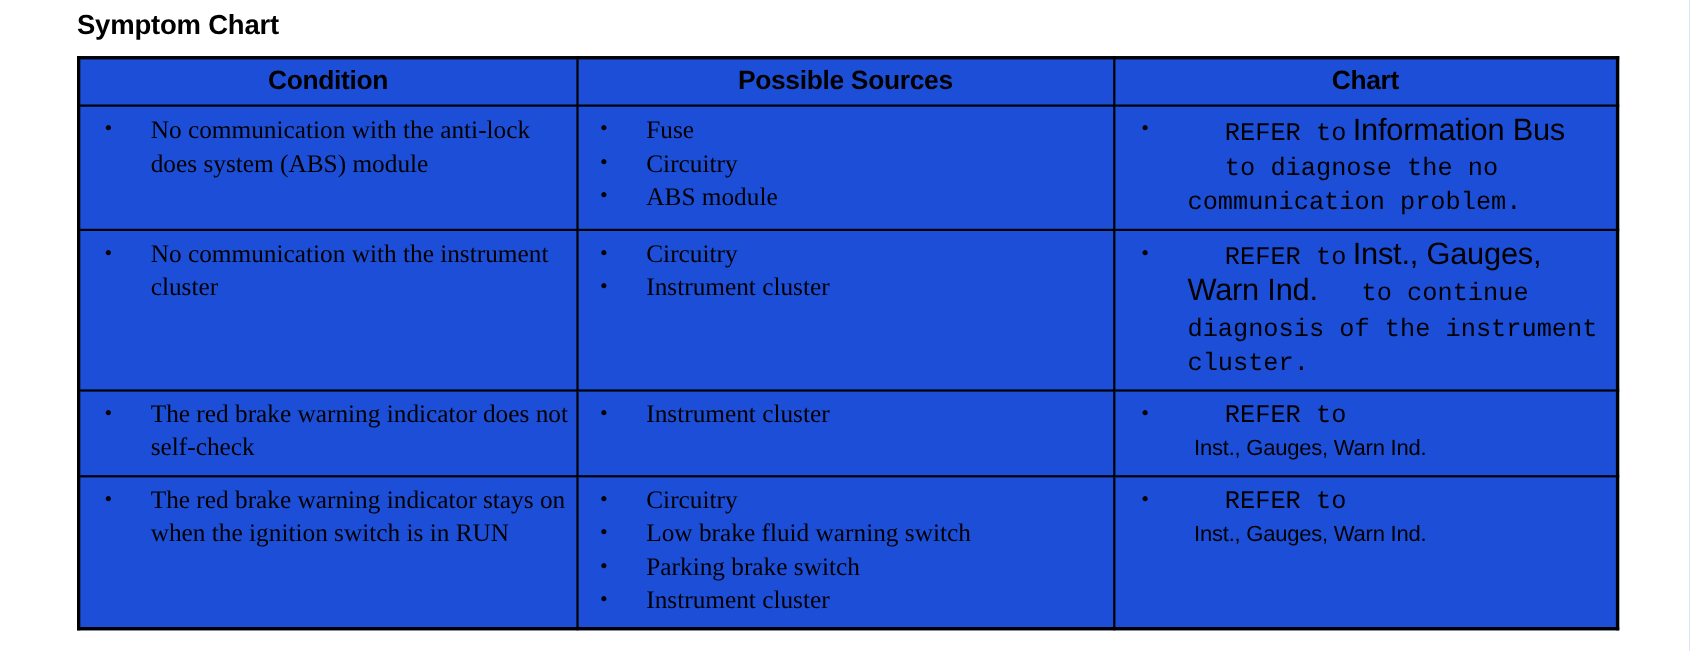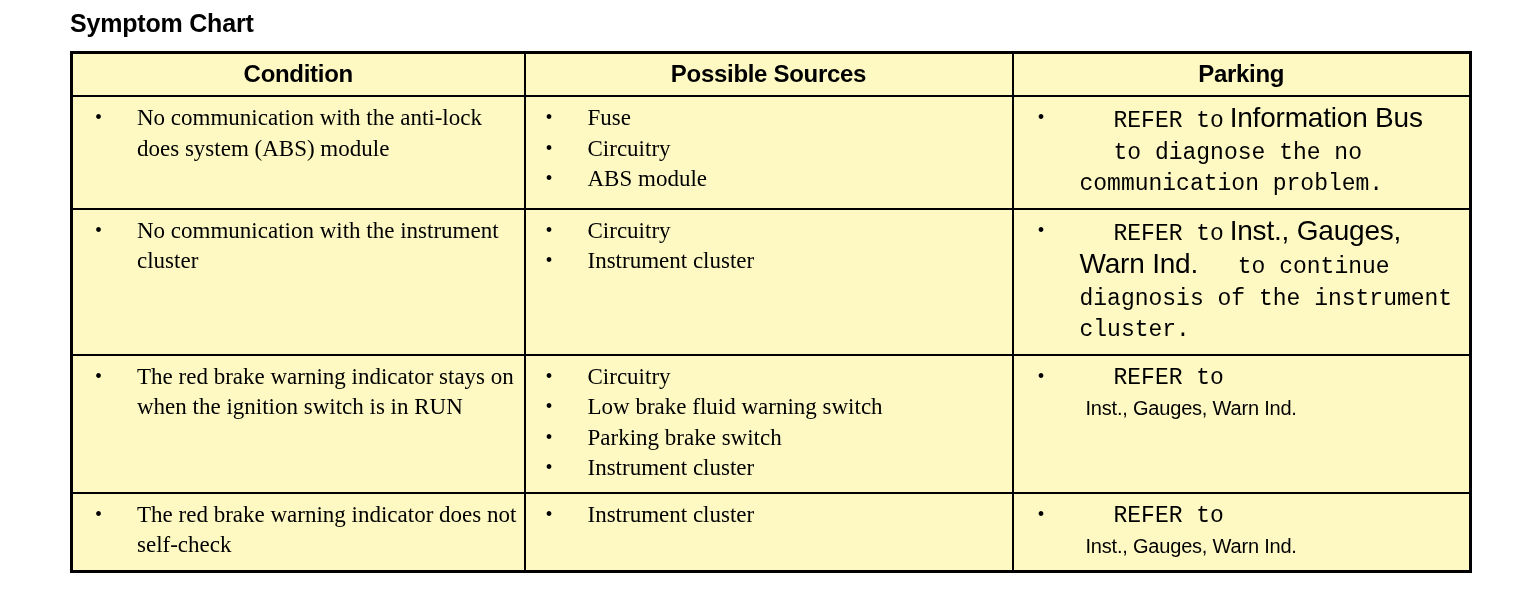--- a/index.html
+++ b/index.html
@@ -31,21 +31,21 @@
     line-height: 28px;
     white-space: nowrap;
   }
   .chart-table {
     position: absolute;
     left: 70px;
     top: 51px;
     width: 1399px;
     border-collapse: collapse;
     table-layout: fixed;
-    background: #fef9c3;
+    background: #1d4ed8;
   }
   .chart-table col.c-cond  { width: 453px; }
   .chart-table col.c-src   { width: 488px; }
   .chart-table col.c-act   { width: 458px; }
 
   .chart-table th,
   .chart-table td {
     border: 2px solid #000000;
     vertical-align: top;
     padding: 0;
@@ -121,21 +121,21 @@
   <table class="chart-table">
     <colgroup>
       <col class="c-cond">
       <col class="c-src">
       <col class="c-act">
     </colgroup>
     <thead>
       <tr>
         <th>Condition</th>
         <th>Possible Sources</th>
-        <th>Parking</th>
+        <th>Chart</th>
       </tr>
     </thead>
     <tbody>
         <tr>
           <td class="cond-cell">
             <ul class="bullets">
               <li>No communication with the anti-lock does system (ABS) module</li>
             </ul>
           </td>
           <td class="src-cell">
@@ -159,20 +159,37 @@
           </td>
           <td class="src-cell">
             <ul class="bullets">
               <li>Circuitry</li>
               <li>Instrument cluster</li>
             </ul>
           </td>
           <td class="act-cell">
             <ul class="bullets">
               <li><span class="serif">REFER to</span> <span class="xref">Inst., Gauges, Warn Ind.</span> <span class="serif">to continue diagnosis of the instrument cluster.</span></li>
+            </ul>
+          </td>
+        </tr>
+        <tr>
+          <td class="cond-cell">
+            <ul class="bullets">
+              <li>The red brake warning indicator does not self-check</li>
+            </ul>
+          </td>
+          <td class="src-cell">
+            <ul class="bullets">
+              <li>Instrument cluster</li>
+            </ul>
+          </td>
+          <td class="act-cell">
+            <ul class="bullets">
+              <li><span class="serif">REFER to</span><span class="xref-block">Inst., Gauges, Warn Ind.</span></li>
             </ul>
           </td>
         </tr>
         <tr>
           <td class="cond-cell">
             <ul class="bullets">
               <li>The red brake warning indicator stays on when the ignition switch is in RUN</li>
             </ul>
           </td>
           <td class="src-cell">
@@ -182,33 +199,16 @@
               <li>Parking brake switch</li>
               <li>Instrument cluster</li>
             </ul>
           </td>
           <td class="act-cell">
             <ul class="bullets">
               <li><span class="serif">REFER to</span><span class="xref-block">Inst., Gauges, Warn Ind.</span></li>
             </ul>
           </td>
         </tr>
-        <tr>
-          <td class="cond-cell">
-            <ul class="bullets">
-              <li>The red brake warning indicator does not self-check</li>
-            </ul>
-          </td>
-          <td class="src-cell">
-            <ul class="bullets">
-              <li>Instrument cluster</li>
-            </ul>
-          </td>
-          <td class="act-cell">
-            <ul class="bullets">
-              <li><span class="serif">REFER to</span><span class="xref-block">Inst., Gauges, Warn Ind.</span></li>
-            </ul>
-          </td>
-        </tr>
       </tbody>
   </table>
 
 </div>
 
 </body></html>

